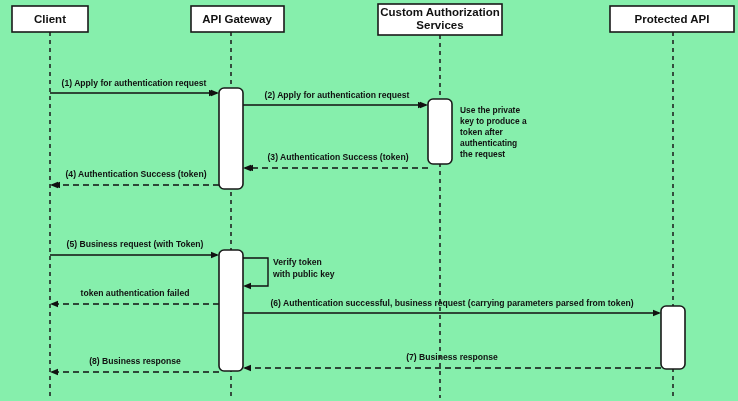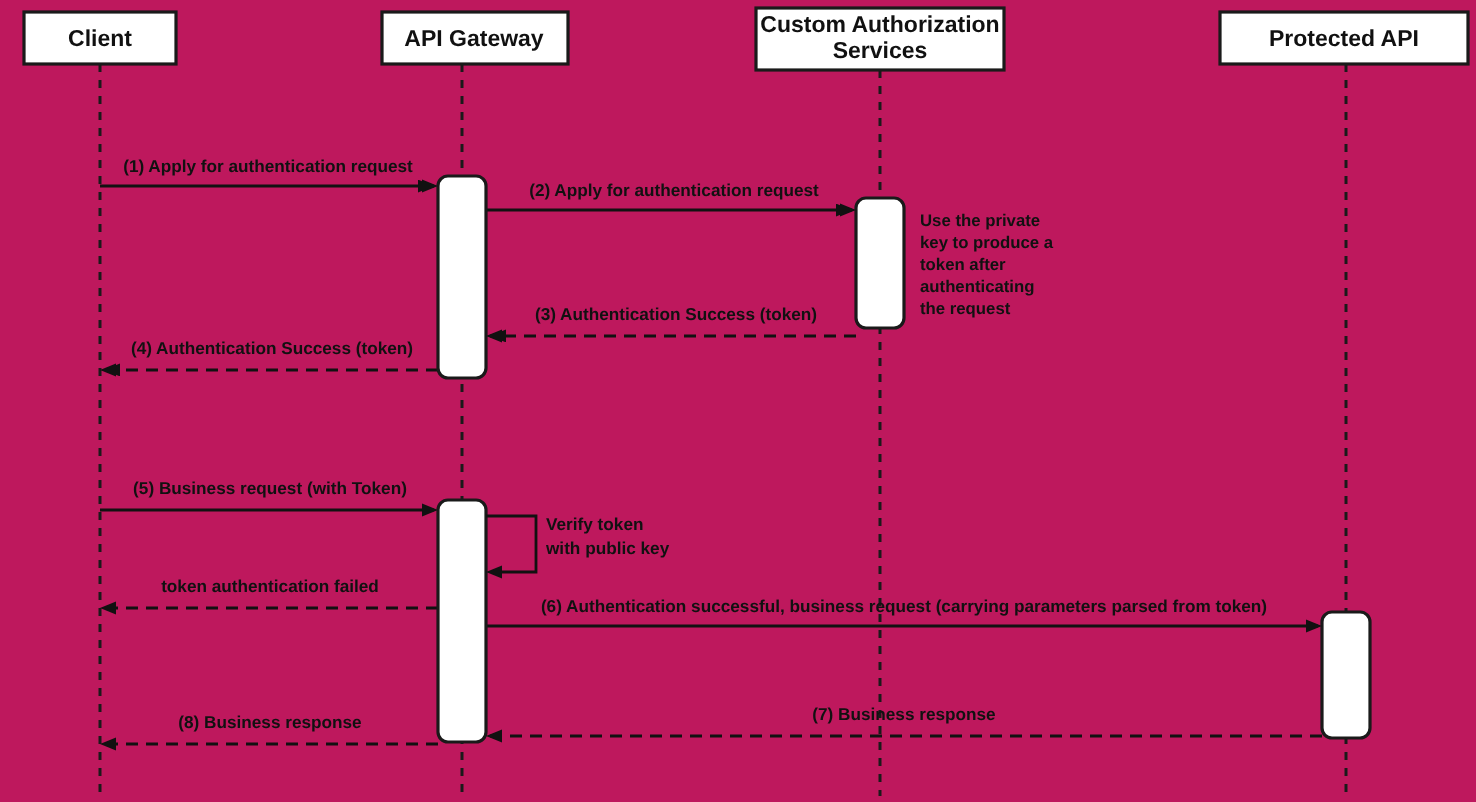--- a/index.html
+++ b/index.html
@@ -7,21 +7,21 @@
     padding: 0;
     background: #ffffff;
   }
   body {
     font-family: "Liberation Sans", sans-serif;
   }
   #diagram-root {
     position: relative;
     width: 738px;
     height: 401px;
-    background: #be185d;
+    background: #86efac;
     overflow: hidden;
   }
   svg.layer {
     position: absolute;
     left: 0;
     top: 0;
     width: 738px;
     height: 401px;
   }
   .participant-box {

